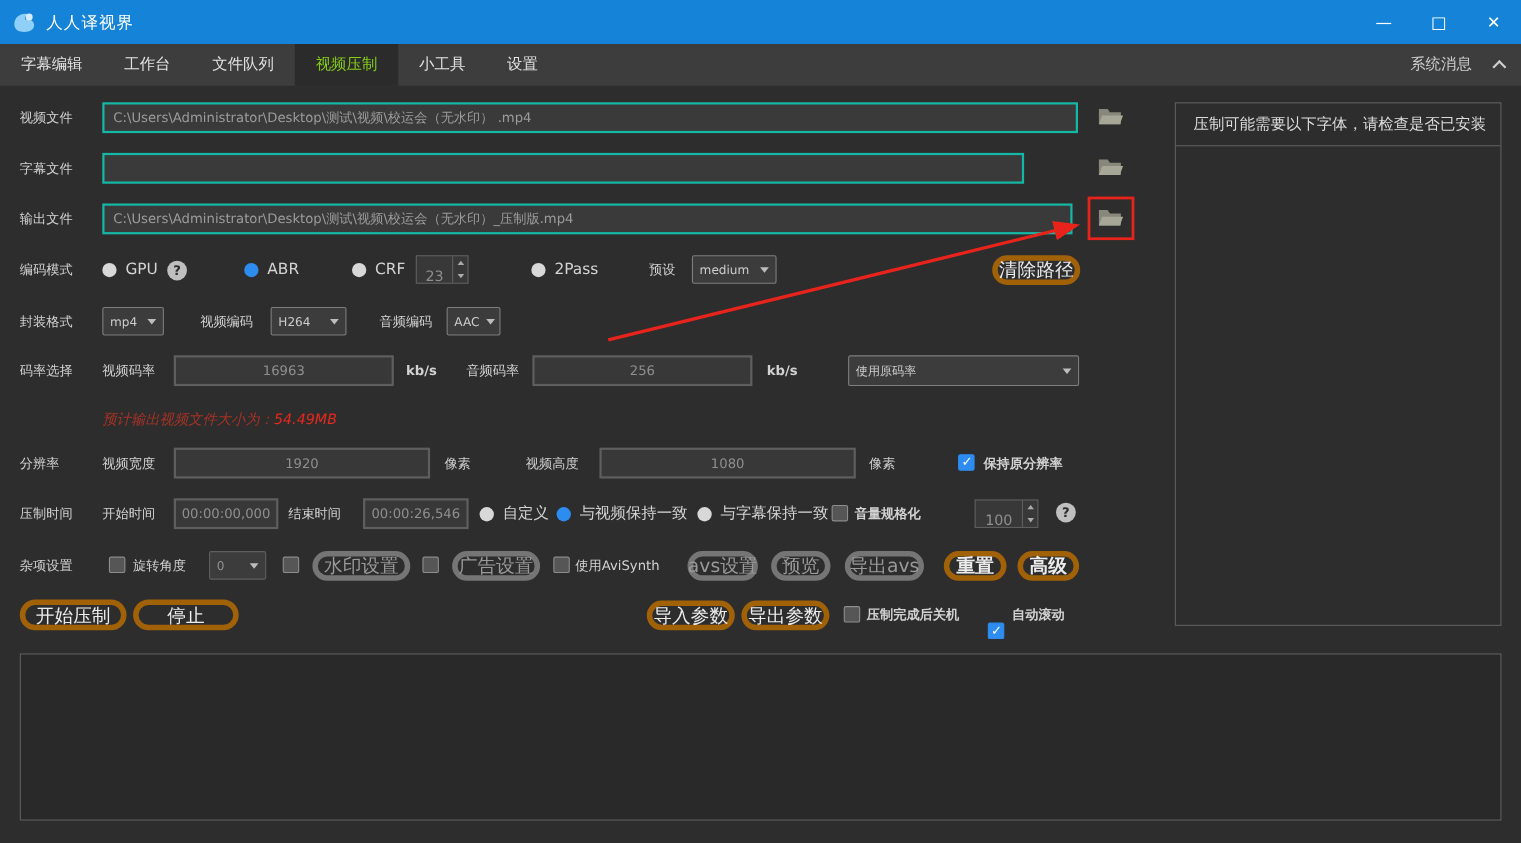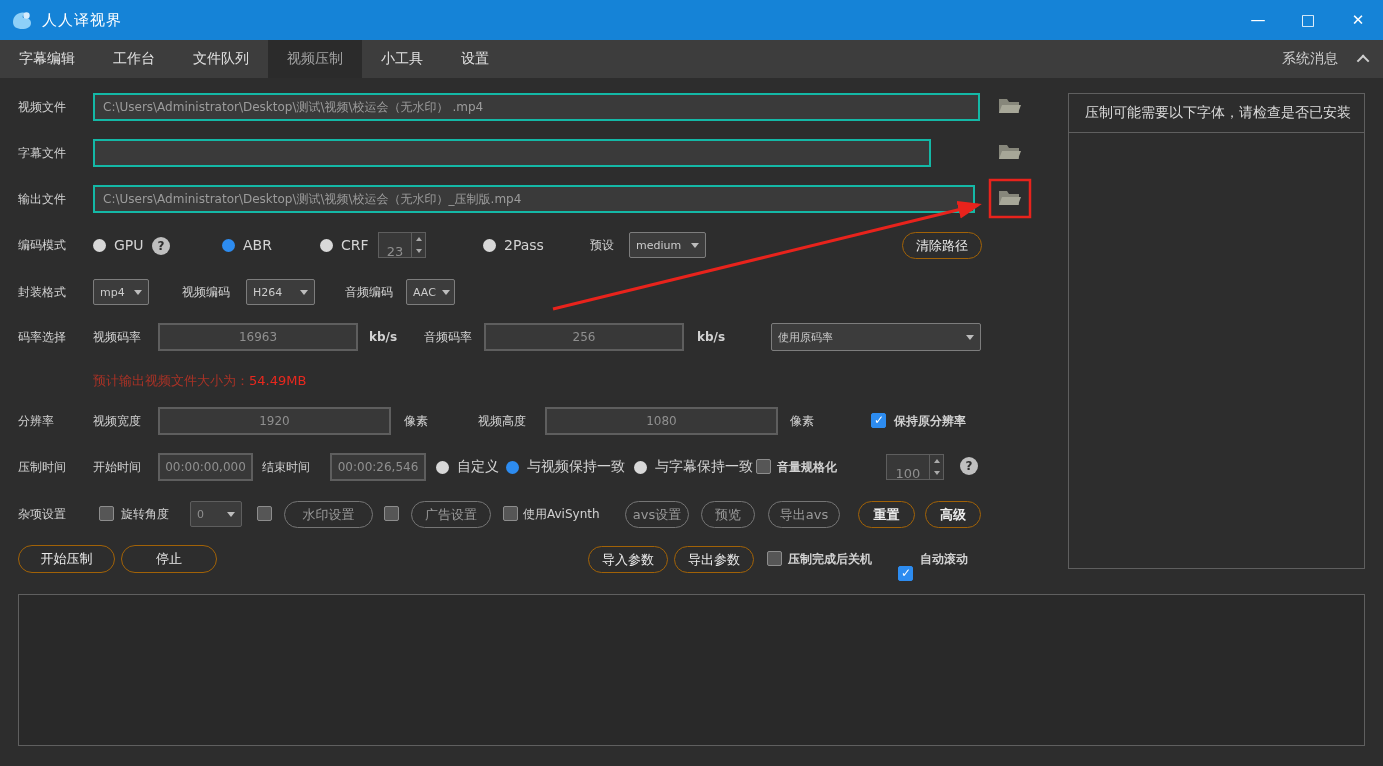--- a/index.html
+++ b/index.html
@@ -19,34 +19,34 @@
   .titlebar .title { font-size:15px; letter-spacing:1px; }
   .win-controls { margin-left:auto; display:flex; height:100%; }
   .win-btn { width:50px; height:100%; display:flex; align-items:center;
     justify-content:center; font-size:15px; color:#fff; cursor:pointer; }
 
   
   .tabbar { position:absolute; left:0; top:40px; width:100%; height:38px;
     background:#3d3d3d; display:flex; align-items:stretch; }
   .tab { padding:0 19px; display:flex; align-items:center; font-size:14px;
     color:#e2e2e2; cursor:pointer; }
-  .tab.active { background:#2b2b2b; color:#a3a3a3;text-align:center; }
+  .tab.active { background:#2b2b2b; color:#84cc16;text-align:center; }
   .sysmsg { margin-left:auto; display:flex; align-items:center; gap:22px;
     padding-right:14px; color:#cfcfcf; }
   .chev-up { width:9px; height:9px; border-left:2px solid #cfcfcf;
     border-top:2px solid #cfcfcf; transform:rotate(45deg) translateY(2px); }
 
   
   .lbl { font-size:12px; color:#d2d2d2; line-height:28px; white-space:nowrap; }
   .inp { background:#3a3a3a; border:2px solid #14b8a6; color:#9c9c9c;
     font-size:12px; padding:0 8px; height:28px; outline:none;
     font-family:"DejaVu Sans","Liberation Sans",sans-serif; }
   .inp.dim { border-color:#5e5e5e; background:#383838; color:#8f8f8f; text-align:center; }
-  .btn { border:1px solid #a16207; border-radius:14px; background:transparent;
-    color:#ececec; font-size:13px; height:27px; display:flex; align-items:center;
+  .btn { border:5px solid #a16207; border-radius:14px; background:transparent;
+    color:#ececec; font-size:17px; height:27px; display:flex; align-items:center;
     justify-content:center; cursor:pointer; white-space:nowrap; }
   .btn.dim { border-color:#757575; color:#9a9a9a; }
   .dd { background:#3c3c3c; border:1px solid #7d7d7d; border-radius:2px;
     color:#cccccc; font-size:11px; display:flex; align-items:center;
     justify-content:space-between; padding:0 6px; height:26px; gap:6px; cursor:pointer; }
   .dd.dim { border-color:#5e5e5e; color:#8f8f8f; }
   .caret { width:0; height:0; border-left:4px solid transparent;
     border-right:4px solid transparent; border-top:5px solid #bdbdbd; flex:0 0 auto; }
   .radio { display:flex; align-items:center; gap:8px; font-size:14px;
     color:#d4d4d4; height:28px; cursor:pointer; white-space:nowrap; }
@@ -65,21 +65,21 @@
   .spinner .spin-val { flex:1; text-align:center; color:#8f8f8f; font-size:13px;margin-top:12px; }
   .spin-btns { width:14px; height:100%; border-left:1px solid #5e5e5e;
     display:flex; flex-direction:column; }
   .spin-btns i { flex:1; display:flex; align-items:center; justify-content:center; }
   .spin-btns i.up::after { content:""; border-left:3px solid transparent;
     border-right:3px solid transparent; border-bottom:4px solid #aaa; }
   .spin-btns i.dn::after { content:""; border-left:3px solid transparent;
     border-right:3px solid transparent; border-top:4px solid #aaa; }
   .folder-btn { width:28px; height:24px; display:flex; align-items:center;
     justify-content:center; cursor:pointer; }
-  .estimate { font-size:13px; white-space:nowrap; }
+  .estimate { font-size:13px; white-space:nowrap;font-style:italic; }
   .estimate .pre { color:#a93226; }
   .estimate .num { color:#e8281e; }
 
   .panel { border:1px solid #5f5f5f; background:#2d2d2d; }
   .panel-header { padding:10px 13px; font-size:14px; color:#dcdcdc;
     border-bottom:1px solid #5f5f5f; }
   .log { background:#292929; border:1px solid #5f5f5f; overflow:auto; }
 </style>
 </head>
 <body>

